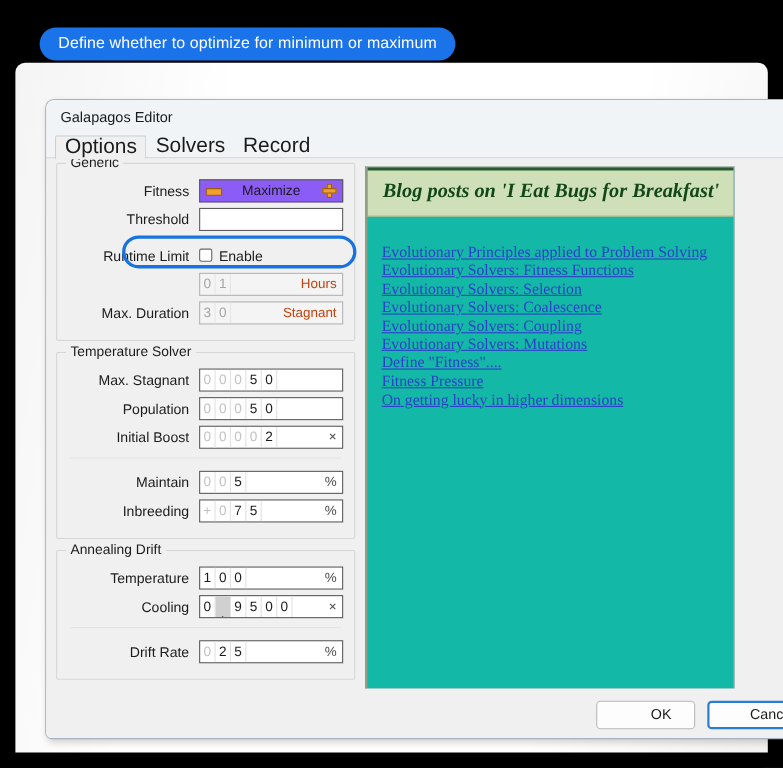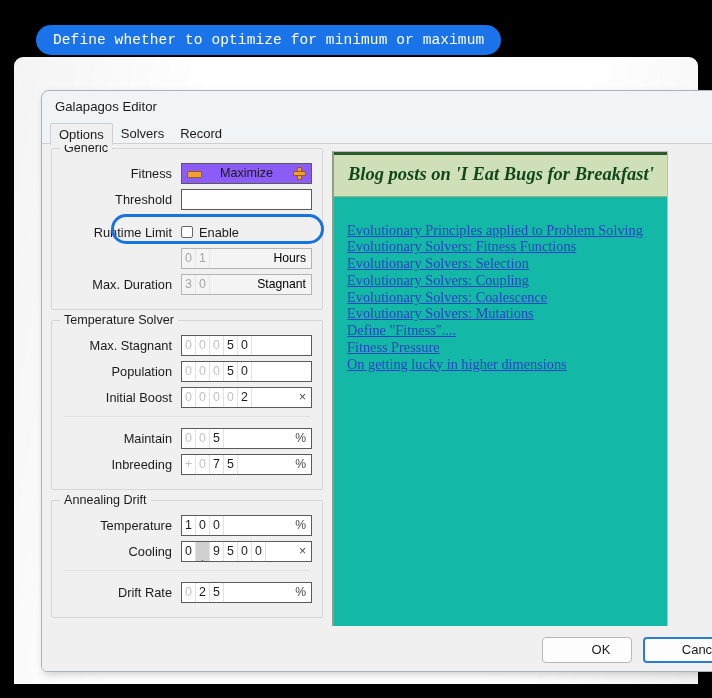--- a/index.html
+++ b/index.html
@@ -18,21 +18,20 @@
     left: 36px; top: 25px;
     height: 30px;
     display: flex; align-items: center;
     padding: 0 17px;
     background: #1a73e8;
     border-radius: 15px;
     color: #ffffff;
     font-size: 14.5px;
     white-space: nowrap;
     letter-spacing: 0.1px;
-    font-family: Liberation Mono, monospace;
   }
 
   
   #page-card {
     position: absolute;
     left: 14px; top: 57px;
     width: 684px; height: 627px;
     background: #ffffff;
     border-radius: 9px 9px 0 0;
   }
@@ -83,21 +82,21 @@
     position: absolute;
     left: 0; right: 0; bottom: 0;
     height: 1px;
     background: #cfcfcf;
   }
   .tab {
     position: relative;
     height: 22px;
     padding: 0 8px;
     display: flex; align-items: center;
-    font-size: 13px;
+    font-size: 19px;
     color: #1b1b1b;
     cursor: default;
     z-index: 2;
   }
   .tab.selected {
     background: #f0f0f0;
     border: 1px solid #cfcfcf;
     border-bottom: 1px solid #f0f0f0;
     border-radius: 2px 2px 0 0;
     margin-bottom: -1px;
@@ -186,21 +185,21 @@
     line-height: 6px;
   }
   .numfield.disabled .cell { color: #a6a6a6; border-right-color: #e6e6e6; }
   .numfield .filler { flex: 1; }
   .numfield .unit {
     display: flex; align-items: center;
     padding-right: 5px;
     font-size: 12.2px;
     color: #4a4a4a;
   }
-  .numfield.disabled .unit { color: #000000; padding-left: 44px; }
+  .numfield.disabled .unit { color: #c2410c; padding-left: 44px; }
 
   
   .textfield {
     width: 131px;
     height: 21px;
     background: #ffffff;
     border: 1px solid #5a5a5a;
   }
 
   
@@ -533,22 +532,22 @@
     <div id="fitness-ring"></div>
 
     <div id="blog-panel">
       <div id="blog-header">
         <div class="htxt">Blog posts on 'I Eat Bugs for Breakfast'</div>
       </div>
       <div id="blog-links">
           <a href="#">Evolutionary Principles applied to Problem Solving</a>
           <a href="#">Evolutionary Solvers: Fitness Functions</a>
           <a href="#">Evolutionary Solvers: Selection</a>
+          <a href="#">Evolutionary Solvers: Coalescence</a>
           <a href="#">Evolutionary Solvers: Coupling</a>
-          <a href="#">Evolutionary Solvers: Coalescence</a>
           <a href="#">Evolutionary Solvers: Mutations</a>
           <a href="#">Define "Fitness"....</a>
           <a href="#">Fitness Pressure</a>
           <a href="#">On getting lucky in higher dimensions</a>
         </div>
     </div>
 
     <div id="footer">
       <div class="btn">
         <span>OK</span>

